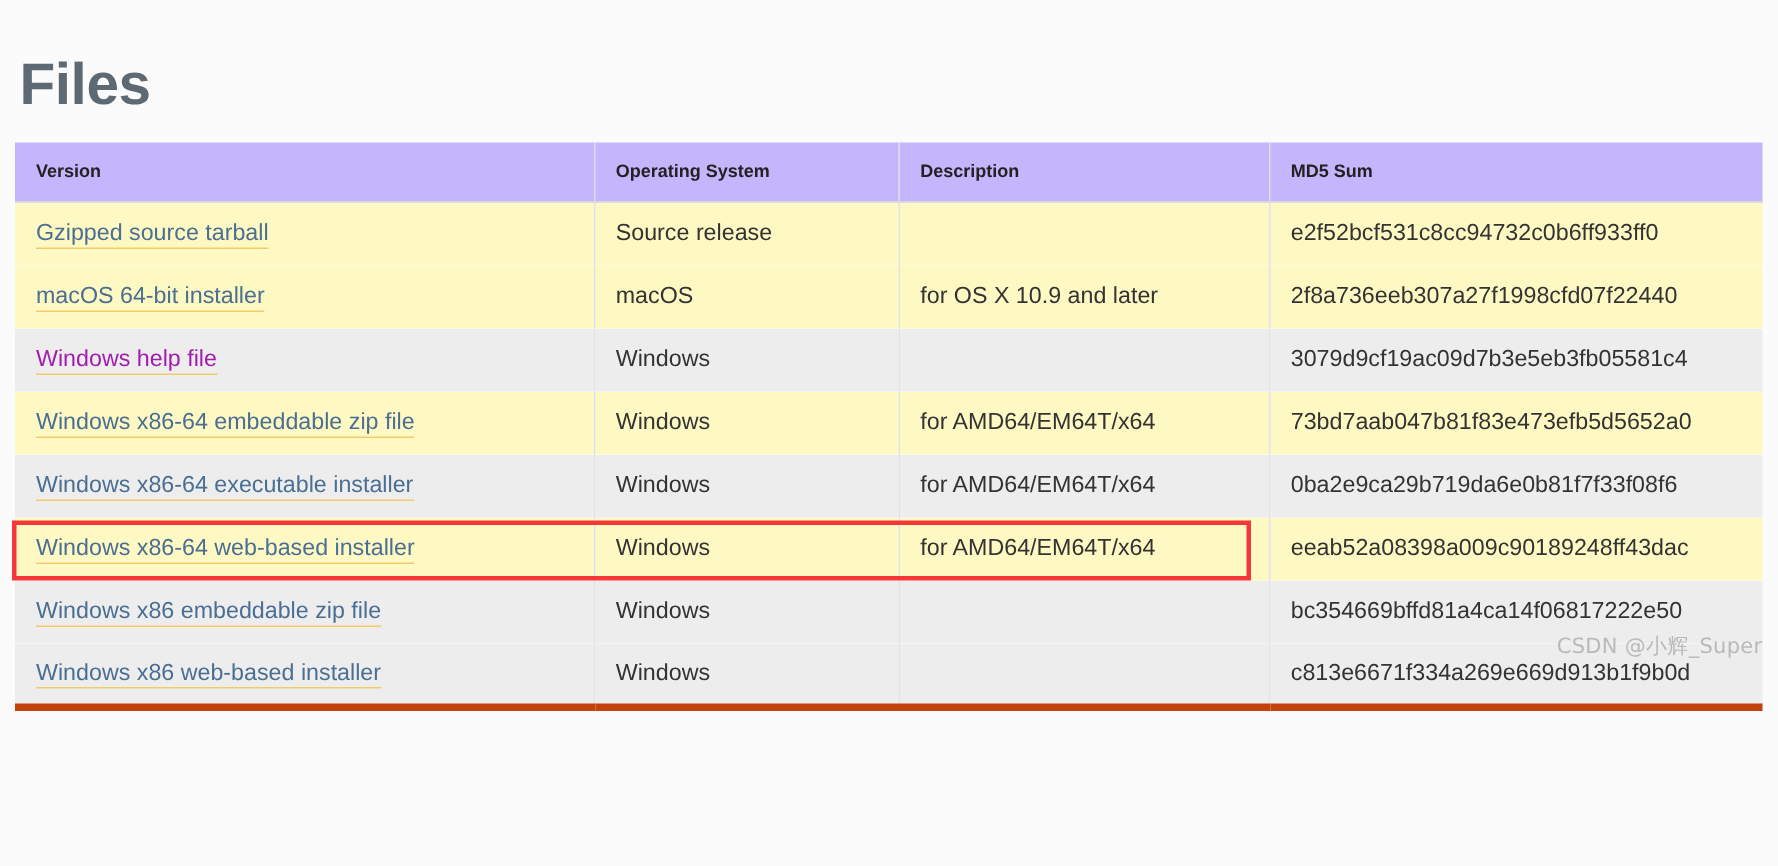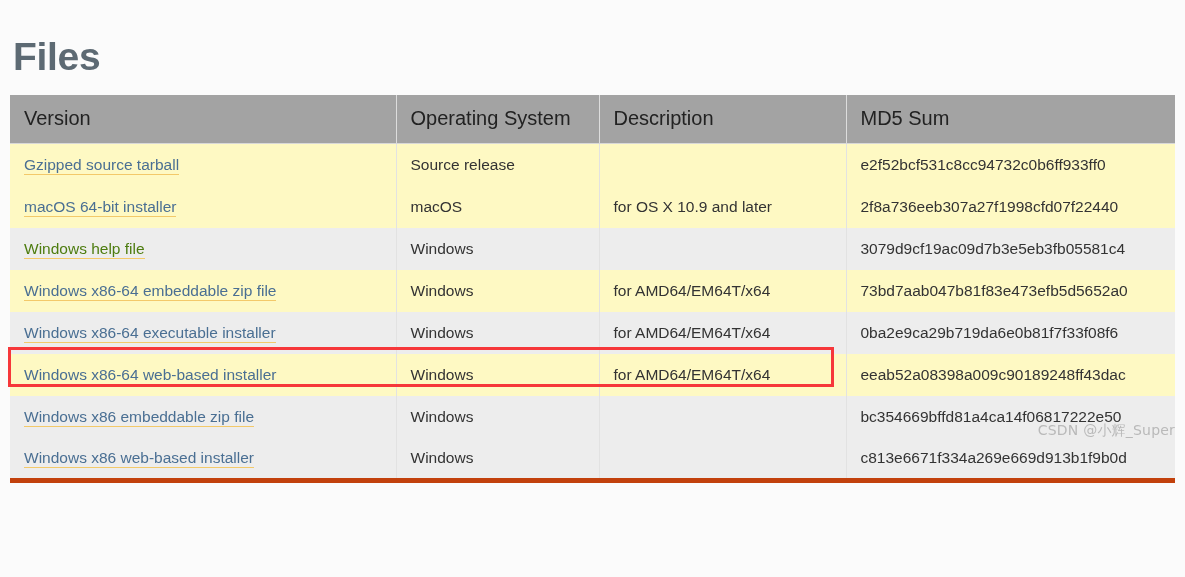--- a/index.html
+++ b/index.html
@@ -40,24 +40,24 @@
     table-layout: fixed;
     font-size: 15px;
   }
 
   #files-table col.c-version { width: 386px; }
   #files-table col.c-os      { width: 203px; }
   #files-table col.c-desc    { width: 247px; }
   #files-table col.c-md5     { width: 329px; }
 
   #files-table thead th {
-    background: #a3a3a3;
+    background: #c4b5fd;
     color: #222222;
-    font-weight: normal;
-    font-size: 20px;
+    font-weight: bold;
+    font-size: 12px;
     text-align: left;
     padding: 12px 0 13px 14px;
     border-bottom: 1px solid #d8d8d8;
     border-right: 1px solid #dddddd;
     vertical-align: middle;
     white-space: nowrap;
   }
   #files-table thead th:last-child { border-right: none; }
 
   #files-table tbody td {
@@ -142,21 +142,21 @@
           <td></td>
           <td class="md5">e2f52bcf531c8cc94732c0b6ff933ff0</td>
         </tr>
         <tr class="odd">
           <td><a class="file-link" style="color: rgb(74, 111, 147); border-bottom-color: rgb(243, 201, 105);">macOS 64-bit installer</a></td>
           <td>macOS</td>
           <td>for OS X 10.9 and later</td>
           <td class="md5">2f8a736eeb307a27f1998cfd07f22440</td>
         </tr>
         <tr class="even">
-          <td><a class="file-link" style="color: #4d7c0f; border-bottom-color: rgb(243, 201, 105);">Windows help file</a></td>
+          <td><a class="file-link" style="color: #a21caf; border-bottom-color: rgb(243, 201, 105);">Windows help file</a></td>
           <td>Windows</td>
           <td></td>
           <td class="md5">3079d9cf19ac09d7b3e5eb3fb05581c4</td>
         </tr>
         <tr class="odd">
           <td><a class="file-link" style="color: rgb(74, 111, 147); border-bottom-color: rgb(243, 201, 105);">Windows x86-64 embeddable zip file</a></td>
           <td>Windows</td>
           <td>for AMD64/EM64T/x64</td>
           <td class="md5">73bd7aab047b81f83e473efb5d5652a0</td>
         </tr>

